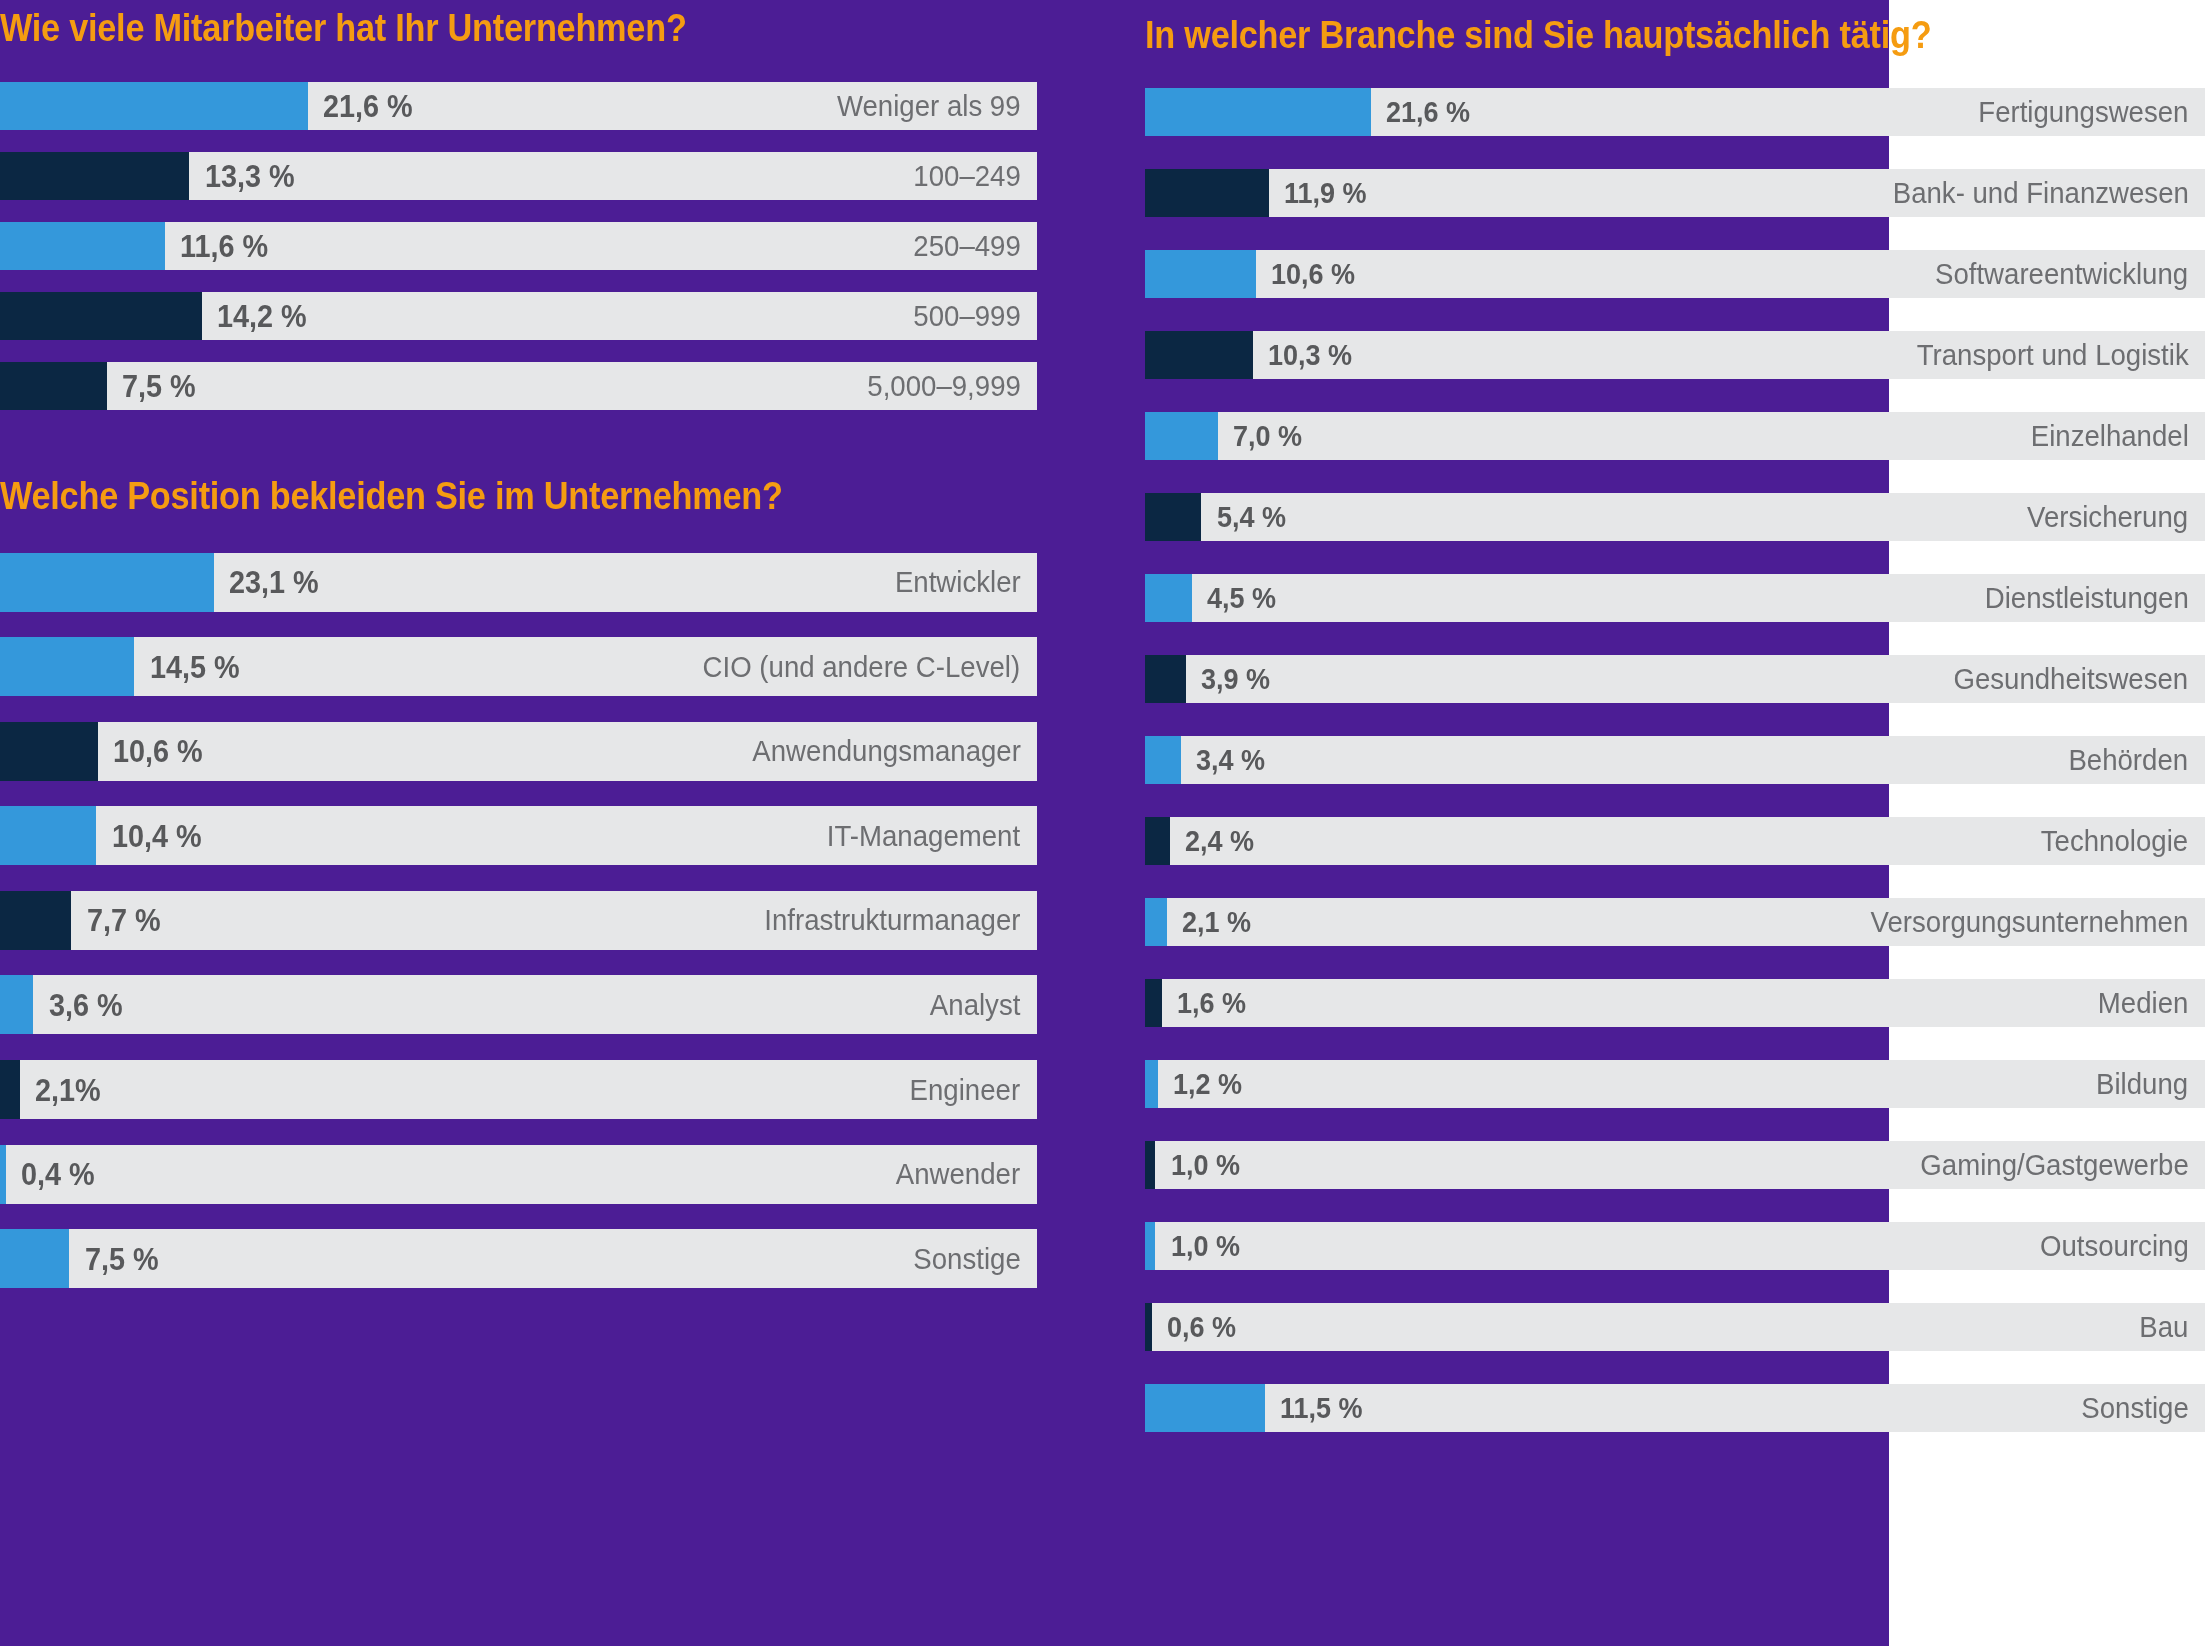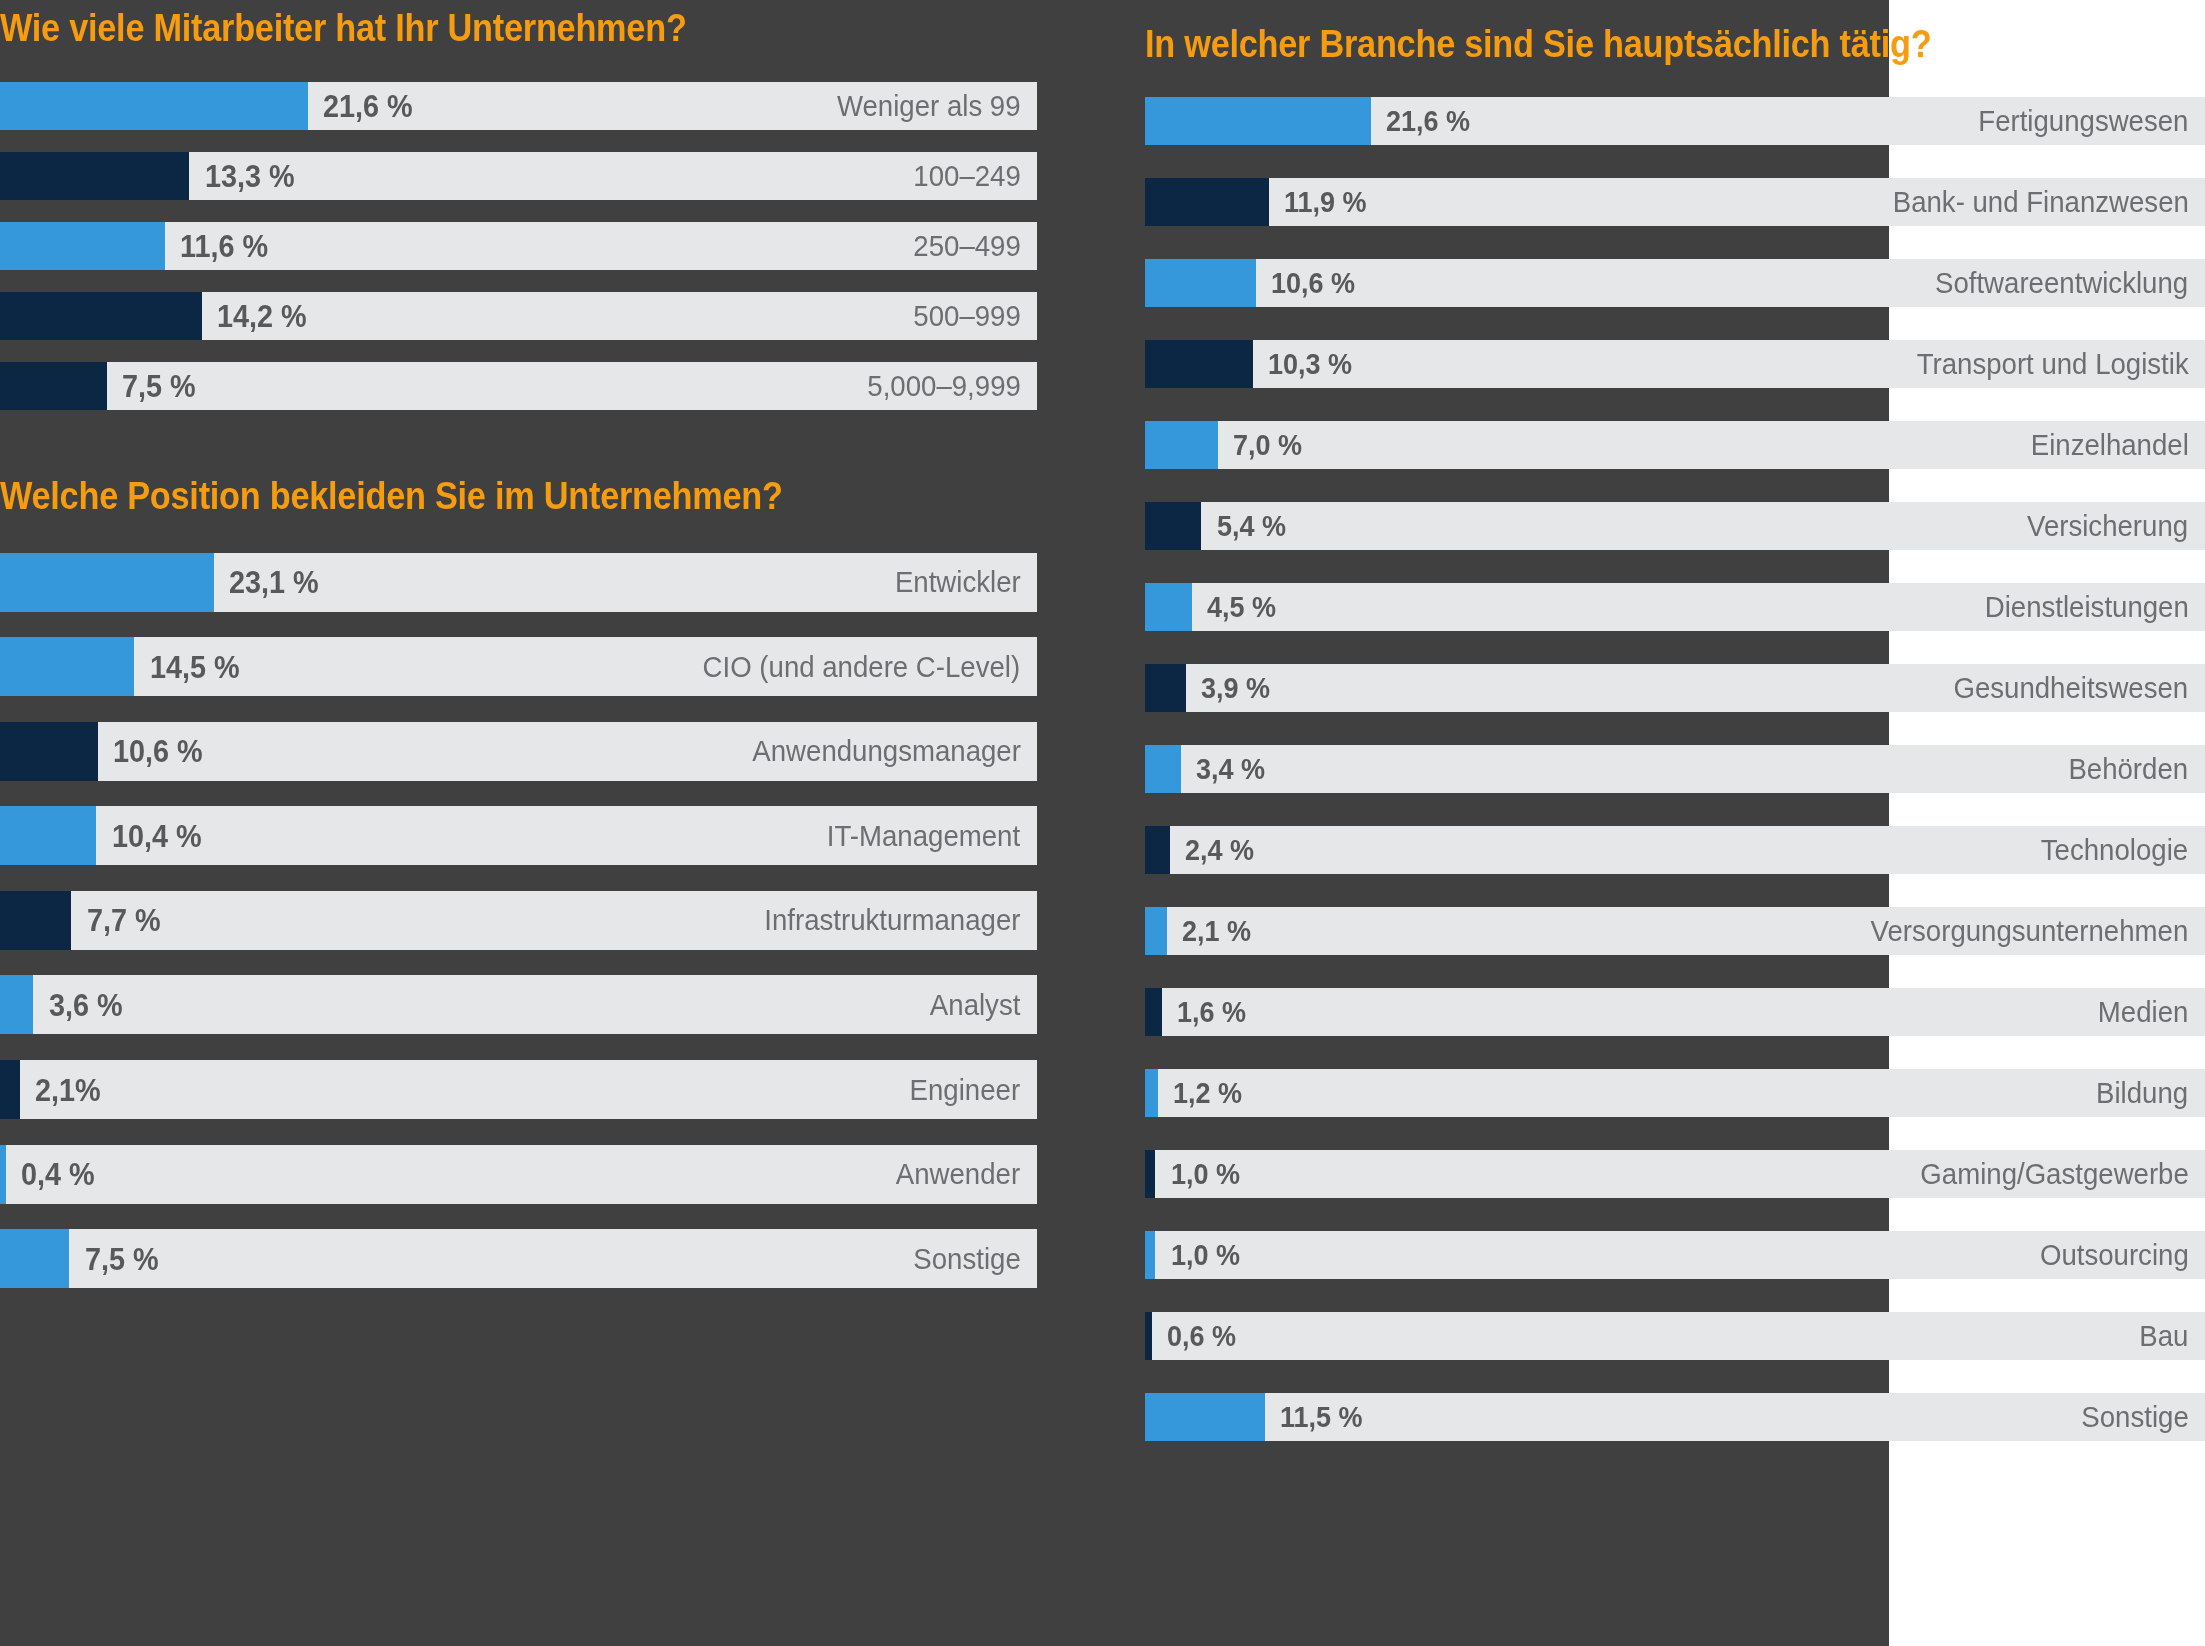--- a/index.html
+++ b/index.html
@@ -7,21 +7,21 @@
     width: 2205px;
     height: 1647px;
     background: #ffffff;
     font-family: "Liberation Sans", sans-serif;
     overflow: hidden;
   }
   .page {
     position: relative;
     width: 1889px;
     height: 1647px;
-    background: #404040;
+    background: #4c1d95;
   }
 
   
   .col-left  { position: absolute; left: 0px;    top: 0px; width: 1037px; }
   .col-right { position: absolute; left: 1145px; top: 0px; width: 1060px; }
 
   
   .section { position: relative; }
   .chart-title {
     color: #F59C11;
@@ -180,21 +180,21 @@
             <span class="value" style="margin-left: 85px;">7,5 %</span>
             <span class="label">Sonstige</span>
           </div>
         </div>
     </div>
 
   </div>
 
   <div class="col-right">
 
-    <div class="section c-industry" style="margin-top:22px;">
+    <div class="section c-industry" style="margin-top:13px;">
       <div class="chart-title">In welcher Branche sind Sie hauptsächlich tätig?</div>
       <div class="rows" id="rows-industry" style="margin-top:32px;">
           <div class="row">
             <div class="bar blue" style="width: 226px;"></div>
             <span class="value" style="margin-left: 241px;">21,6 %</span>
             <span class="label">Fertigungswesen</span>
           </div>
           <div class="row">
             <div class="bar navy" style="width: 124px;"></div>
             <span class="value" style="margin-left: 139px;">11,9 %</span>

